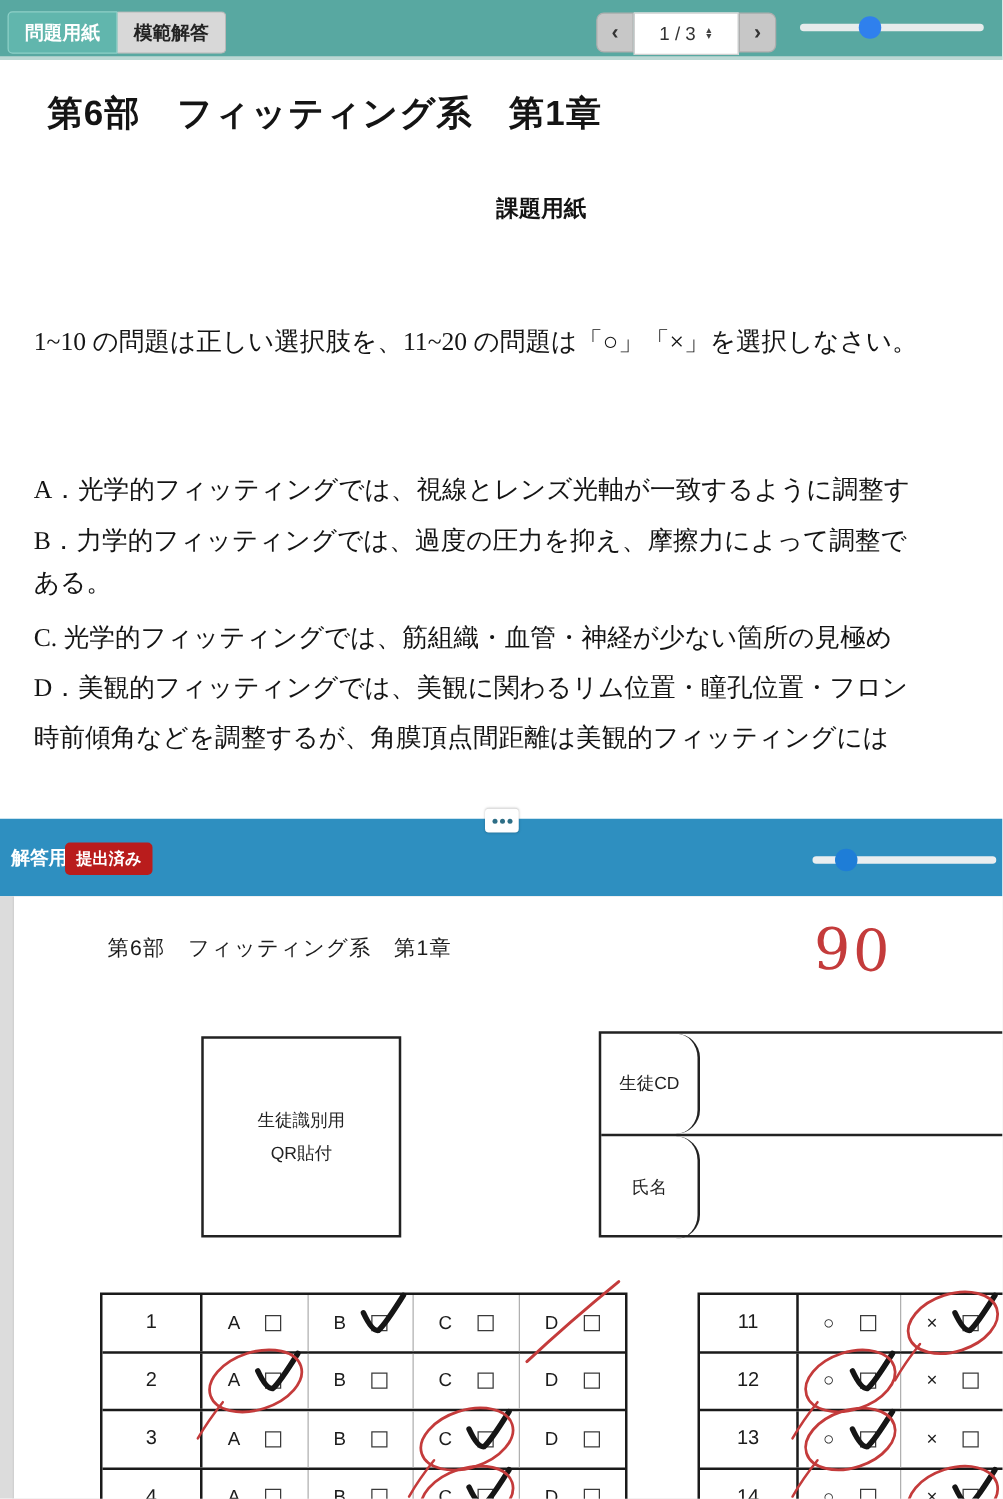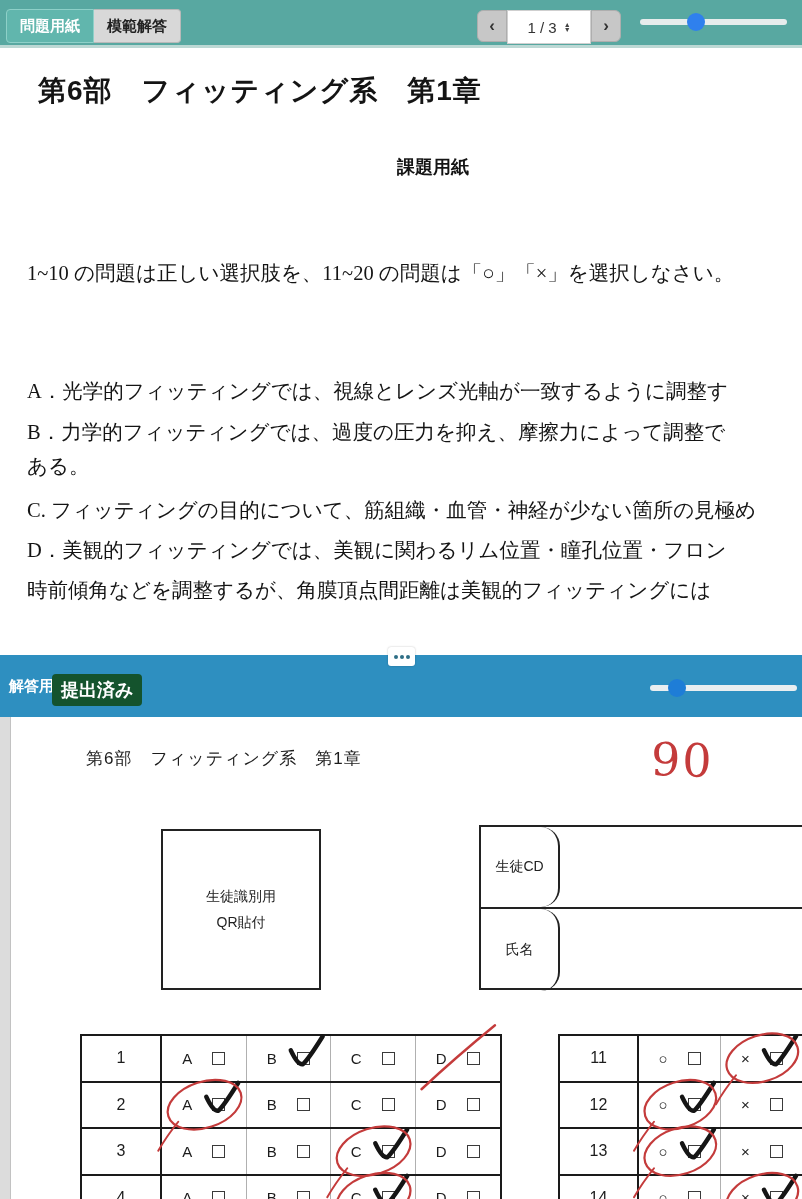--- a/index.html
+++ b/index.html
@@ -48,21 +48,21 @@
   .l-d2{left:27px;top:528px;}
   .u{ text-decoration:underline;text-underline-offset:4px;}
 
   
   .divider-handle{position:absolute;left:388px;top:647px;width:27px;height:19px;background:#fff;
                   border-radius:3px;box-shadow:0 0 2px rgba(0,0,0,.25);display:flex;align-items:center;
                   justify-content:center;gap:2px;cursor:row-resize;z-index:6;}
   .divider-handle i{width:4px;height:4px;border-radius:50%;background:#2e6e86;display:block;}
   .answer-header{position:absolute;left:0;top:655px;width:802px;height:62px;background:#2e8fc0;}
   .ah-label{position:absolute;left:9px;top:22px;color:#fff;font-size:15px;font-weight:bold;}
-  .badge{position:absolute;left:52px;top:19px;background:#14532d;color:#fff;font-size:18px;
+  .badge{position:absolute;left:52px;top:19px;background:#b91c1c;color:#fff;font-size:13px;
          font-weight:bold;padding:4px 9px;border-radius:4px;}
 
   
   .sheet{position:absolute;left:0;top:717px;width:802px;height:482px;background:#dcdcdc;overflow:hidden;}
   .page{position:absolute;left:10px;top:0;width:792px;height:482px;background:#fff;border-left:1px solid #c2c2c2;}
   .sheet-title{position:absolute;left:75px;top:30px;font-size:17px;color:#1c1c1c;letter-spacing:1px;}
   .score{position:absolute;left:640px;top:16px;font-size:46px;color:#c43b3b;
          font-family:"DejaVu Serif","Liberation Serif",serif;transform:rotate(2deg);letter-spacing:2px;}
   .qr-box{position:absolute;left:150px;top:112px;width:156px;height:157px;border:2px solid #222;
           display:flex;flex-direction:column;align-items:center;justify-content:center;gap:8px;
@@ -116,21 +116,21 @@
     </div>
   </div>
 
   <div class="doc-panel">
     <div class="doc-line doc-title">第6部　フィッティング系　第1章</div>
     <div class="doc-line doc-subtitle">課題用紙</div>
     <div class="doc-line serif l-inst">1~10 の問題は正しい選択肢を、11~20 の問題は「○」「×」を選択しなさい。</div>
     <div class="doc-line serif l-a">A．光学的フィッティングでは、視線とレンズ光軸が一致するように調整す</div>
     <div class="doc-line serif l-b">B．力学的フィッティングでは、過度の圧力を抑え、摩擦力によって調整で</div>
     <div class="doc-line serif l-b2">ある。</div>
-    <div class="doc-line serif l-c">C. フィッティングの目的について、筋組織・血管・神経が少ない箇所の見極め</div>
+    <div class="doc-line serif l-c">C. 光学的フィッティングでは、筋組織・血管・神経が少ない箇所の見極め</div>
     <div class="doc-line serif l-d">D．美観的フィッティングでは、美観に関わるリム位置・瞳孔位置・フロン</div>
     <div class="doc-line serif l-d2">時前傾角などを調整するが、角膜頂点間距離は美観的フィッティングには</div>
   </div>
 
   <div class="divider-handle">
     <i></i>
       <i></i>
       <i></i>
   </div>
 

